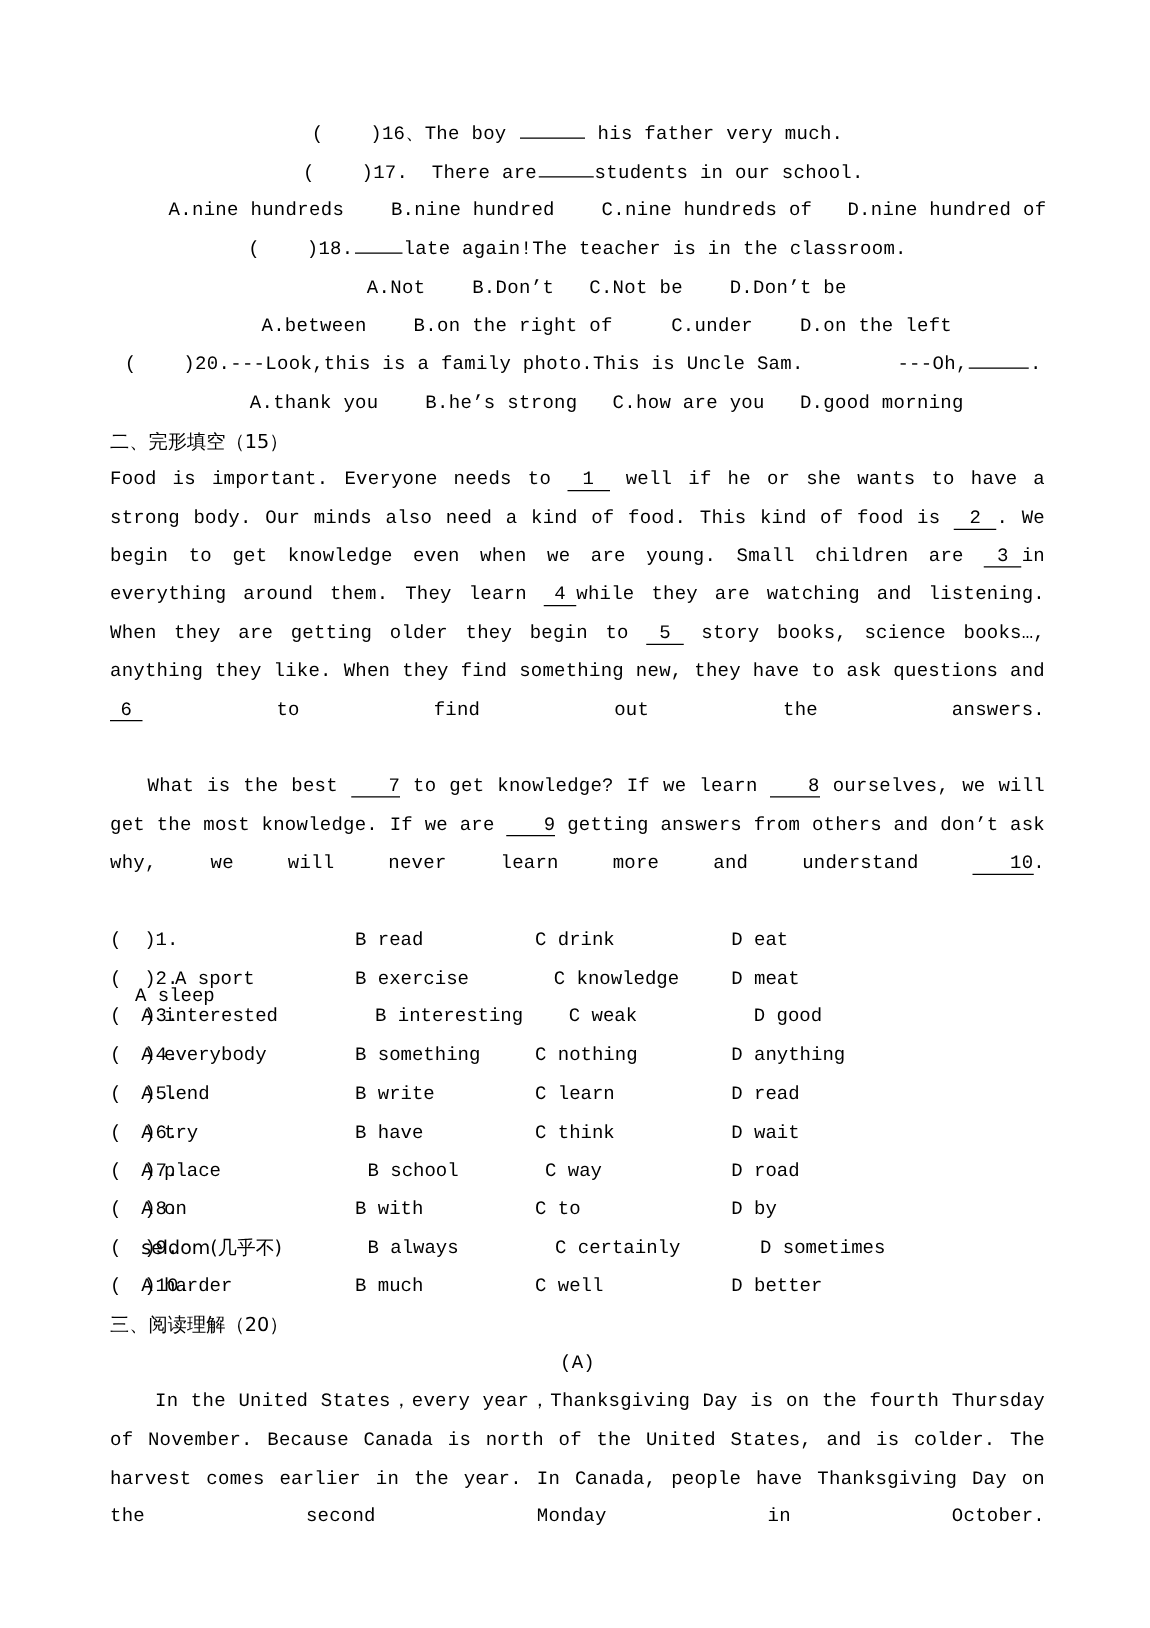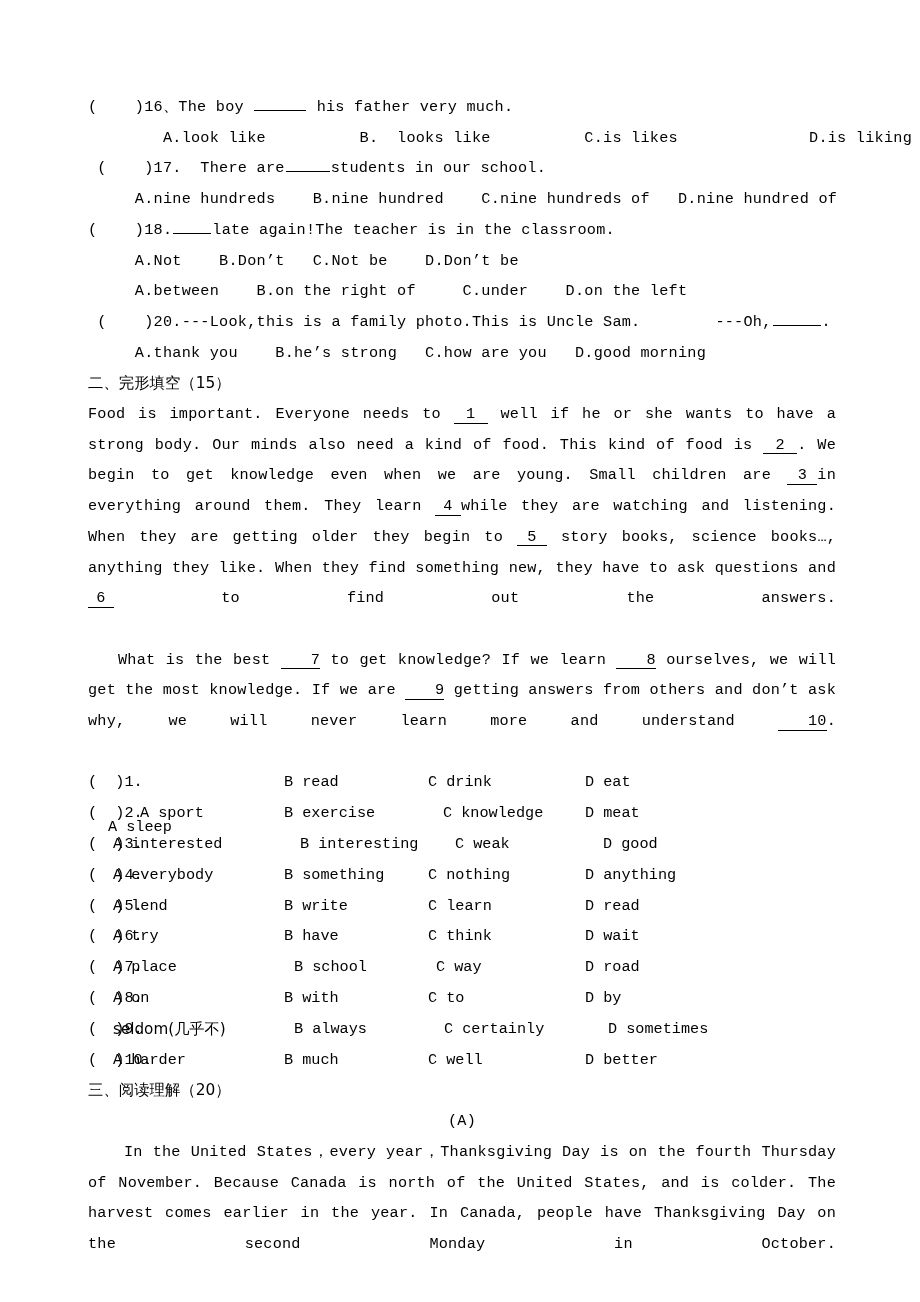--- a/index.html
+++ b/index.html
@@ -29,20 +29,21 @@
     top: 92px;
     width: 748px;
   }
 
   
   .line {
     font-size: 15.2px;
     line-height: 30.7px;
     letter-spacing: 0.25px;
     white-space: pre;
+    text-align: center;
   }
   .para {
     font-size: 15.2px;
     line-height: 30.7px;
     letter-spacing: 0.2px;
     text-align: justify;
     text-justify: inter-word;
     margin: 0;
   }
   .para::after {
@@ -115,21 +116,20 @@
 </style>
 </head>
 <body>
 
 <div class="page">
 <div class="content">
 
   <div>
 
     <div class="line q-row"><span>(    )16、</span><span>The boy </span><span class="blank bl-52"></span><span> his father very much.</span></div>
-    <div class="line opt-row">        A.look like          B.  looks like          C.is likes              D.is liking</div>
 
     <div class="line q-row"><span> (    )17.  There are</span><span class="blank bl-44"></span><span>students in our school.</span></div>
     <div class="line opt-row">     A.nine hundreds    B.nine hundred    C.nine hundreds of   D.nine hundred of</div>
 
     <div class="line q-row"><span>(    )18.</span><span class="blank bl-38"></span><span>late again!The teacher is in the classroom.</span></div>
     <div class="line opt-row">     A.Not    B.Don’t   C.Not be    D.Don’t be</div>
 
     <div class="line opt-row">     A.between    B.on the right of     C.under    D.on the left</div>
 
     <div class="line q-row"><span> (    )20.---Look,this is a family photo.This is Uncle Sam.        ---Oh,</span><span class="blank bl-48"></span><span>.</span></div>

